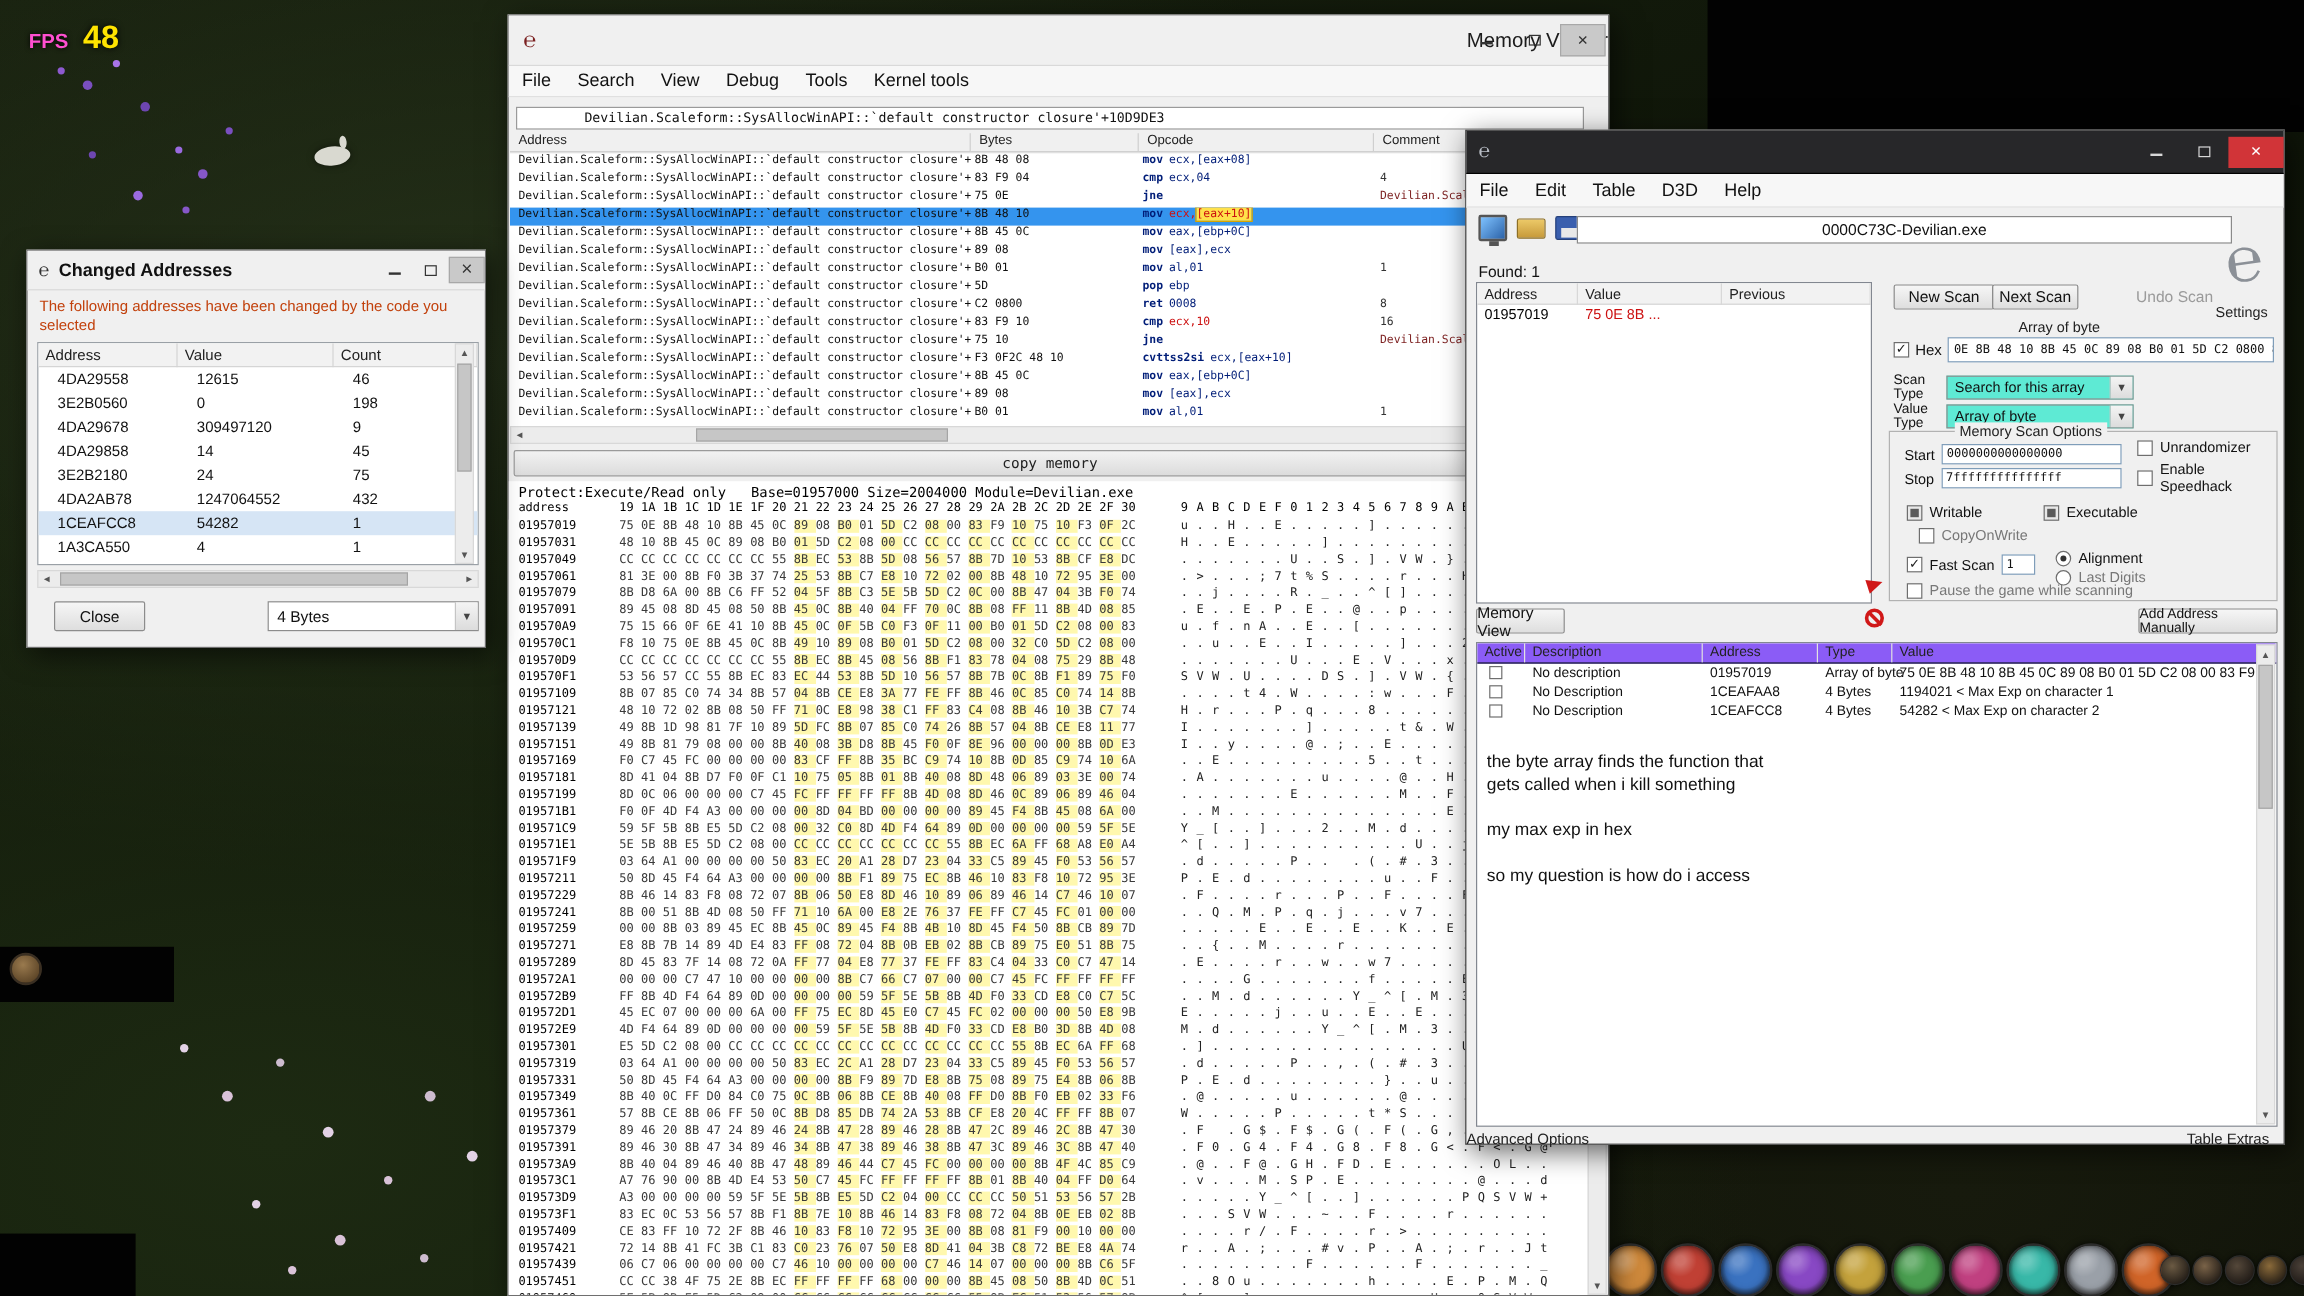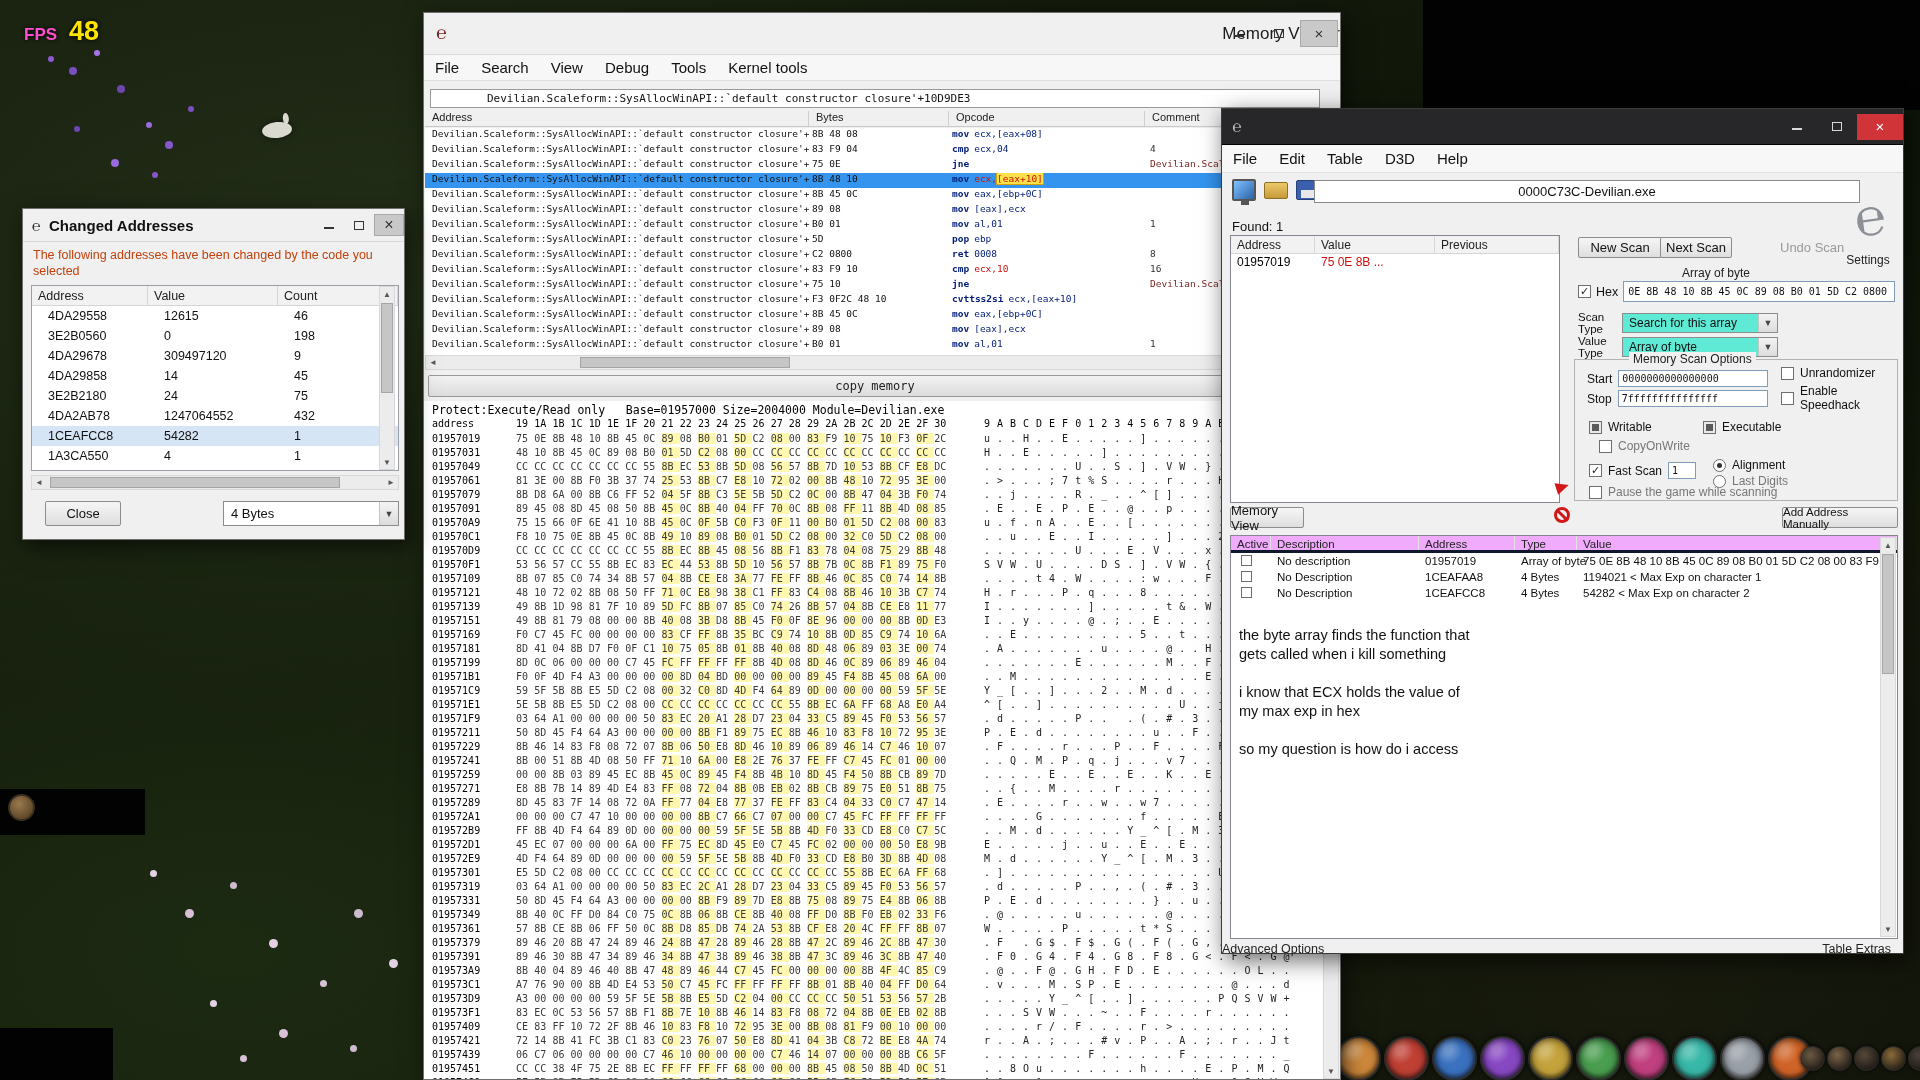--- a/index.html
+++ b/index.html
@@ -154,21 +154,21 @@
   .optrow{position:absolute;display:flex;align-items:center;gap:6px;font-size:12px;color:#111}
   .optrow .dim{color:#777}
   .optfield{height:17px;font-size:10px;line-height:15px;padding-left:3px}
   #red-tri{position:absolute;left:334px;top:372px;width:0;height:0;border-left:13px solid #d01818;border-top:6px solid transparent;border-bottom:6px solid transparent;transform:rotate(-18deg)}
   #no-entry{position:absolute;left:332px;top:398px;width:16px;height:16px;border:3px solid #d01818;border-radius:50%}
   #no-entry::after{content:"";position:absolute;left:-2px;top:4px;width:15px;height:3px;background:#d01818;transform:rotate(45deg)}
   #btn-memview{left:8px;top:398px;width:74px}
   #btn-addaddr{left:560px;top:398px;width:116px;font-size:11.5px}
   #ce-panel{position:absolute;left:8px;top:426px;width:668px;height:404px;background:#fff;border:1px solid #828790;overflow:hidden}
   .algrid{display:grid;grid-template-columns:40px 148px 96px 62px 1fr}
-  #ce-alheader{height:17px;line-height:17px;background:#f0abfc;border-bottom:3px solid #0f172a;font-size:11.5px;color:#222}
+  #ce-alheader{height:17px;line-height:17px;background:#8b5cf6;border-bottom:1px solid #0f172a;font-size:11.5px;color:#222}
   #ce-alheader span{padding-left:6px;border-right:1px solid #e2e2e2;overflow:hidden;white-space:nowrap}
   .alrow{height:16px;line-height:16px;font-size:11.5px;color:#111}
   .alrow span{padding-left:6px;white-space:nowrap}
   .alrow .cb{width:11px;height:11px;margin:2px 0 0 10px}
   #ce-notes{position:absolute;left:8px;top:90px;right:24px}
   .note-line{height:19px;line-height:19px;font-size:14.5px;color:#111;white-space:nowrap}
   #ce-vscroll{right:1px;top:1px;height:400px}
   #ce-bottombar{position:absolute;left:0;right:0;top:833px;height:13px;font-size:12.5px;color:#222}
   #adv-opts{position:absolute;left:0}
   #tbl-extras{position:absolute;right:12px}
@@ -2027,21 +2027,20 @@
             <span>1CEAFCC8</span>
             <span>4 Bytes</span>
             <span>54282  &lt; Max Exp on character 2</span>
           </div>
         </div>
       <div id="ce-notes">
 
       <div class="note-line">the byte array finds the function that</div>
           <div class="note-line">gets called when i kill something</div>
           <div class="note-line"></div>
-          <div class="note-line">i know that ECX holds the value of</div>
           <div class="note-line">my max exp in hex</div>
           <div class="note-line"></div>
           <div class="note-line">so my question is how do i access</div>
         </div>
       <div class="vbar" id="ce-vscroll">
         <span class="sarr">▲</span>
         <span class="vthumb" style="height:120px;margin-top:2px"></span>
         <span class="sarr" style="margin-top:auto">▼</span>
       </div>
     </div>

